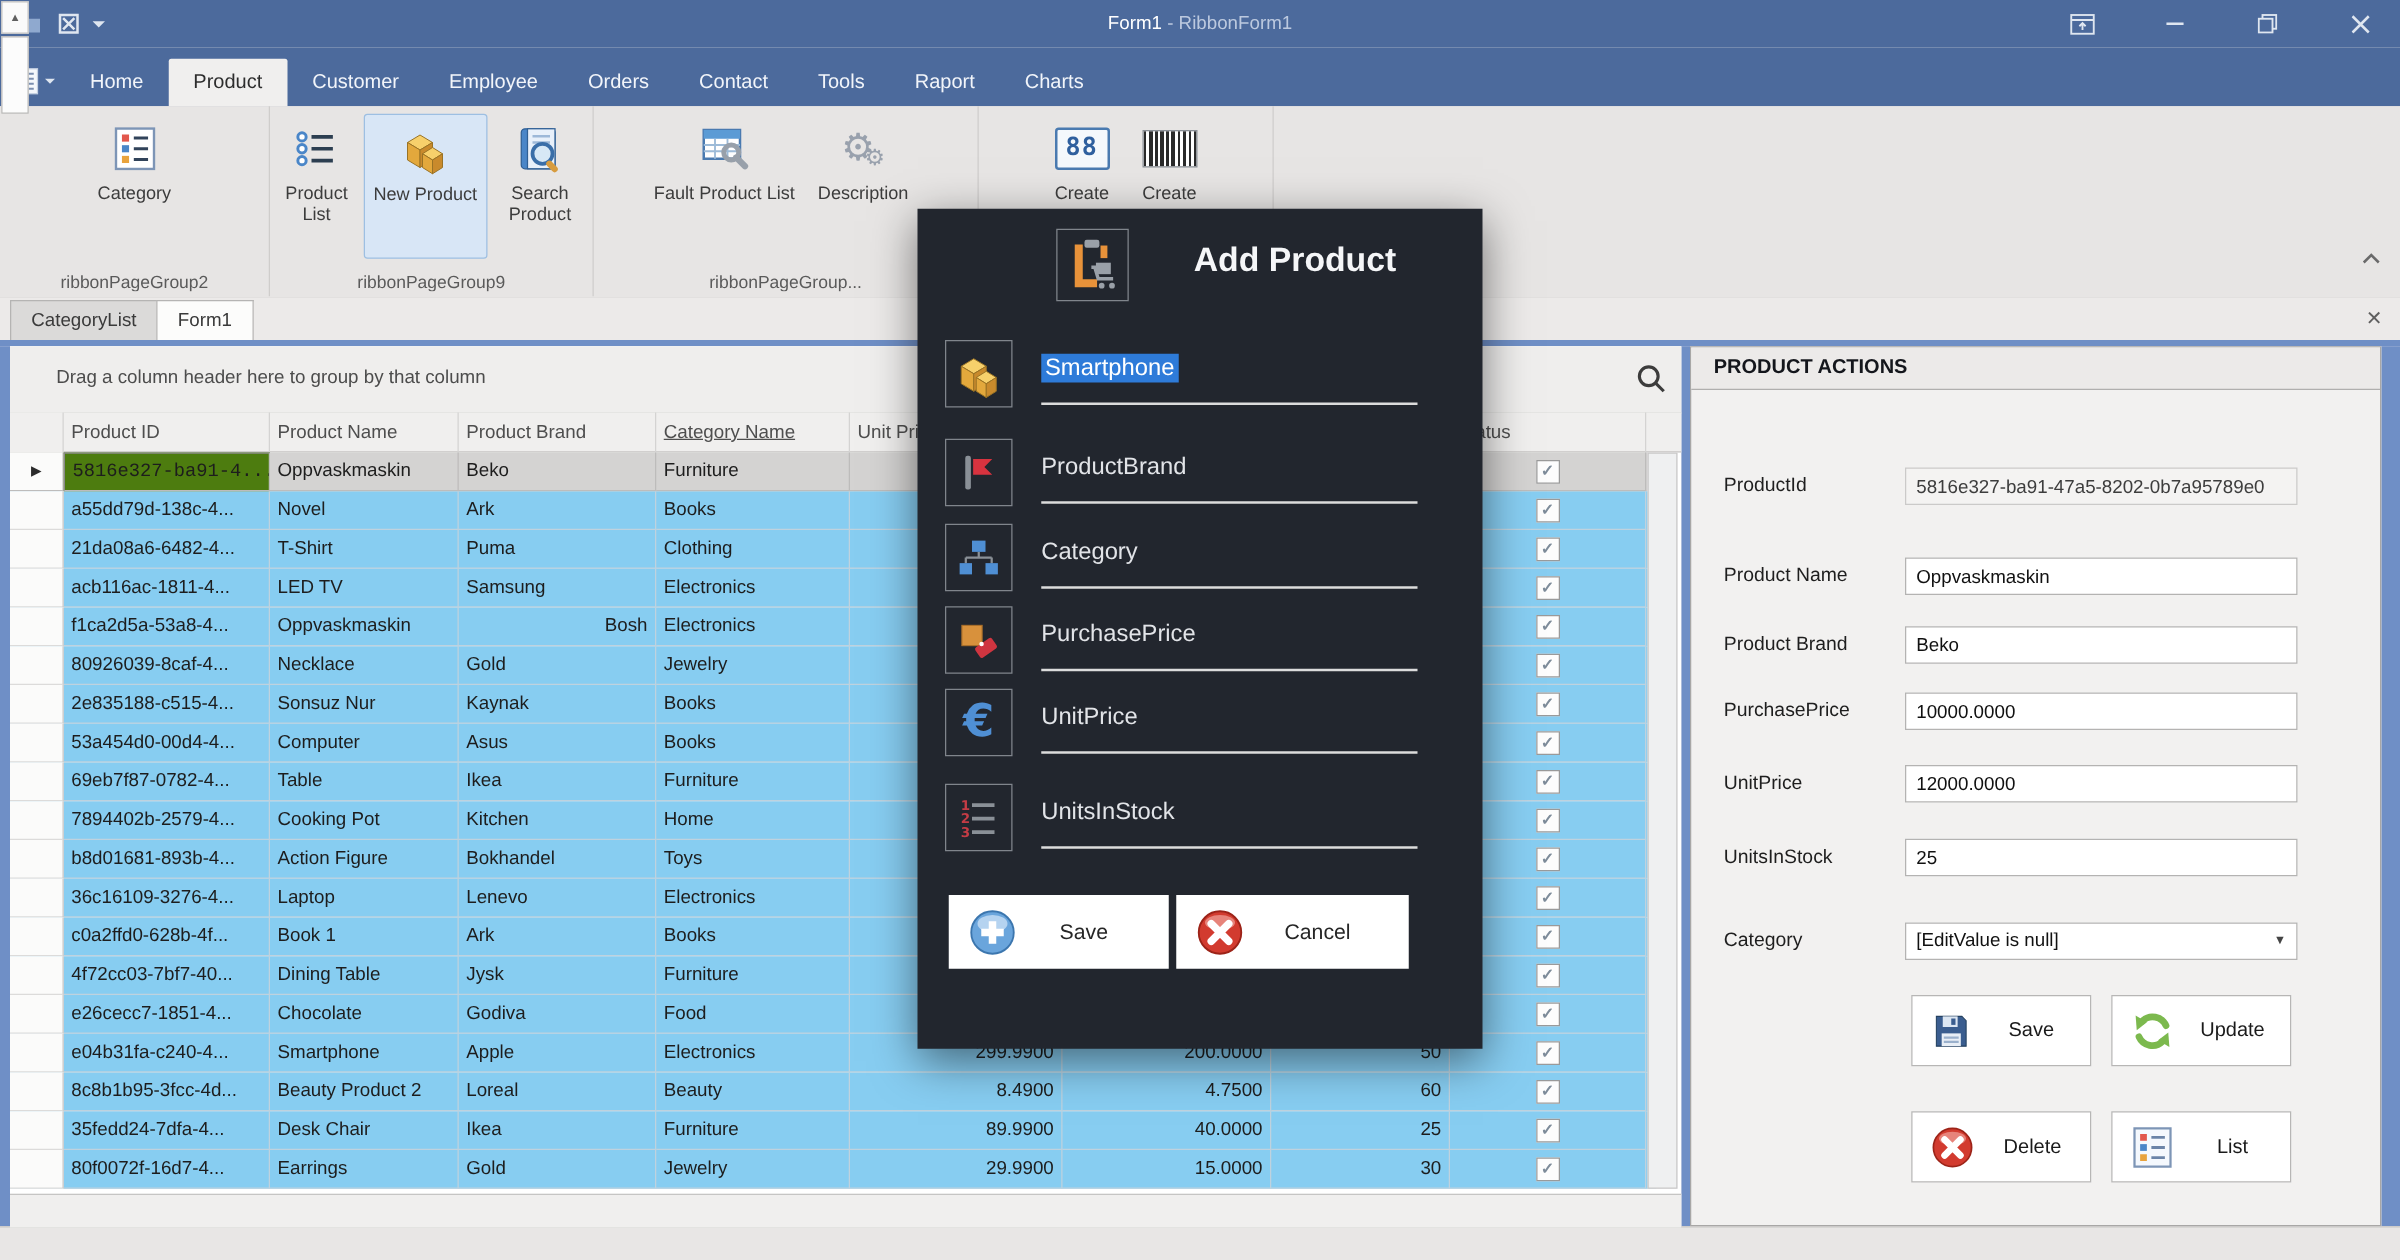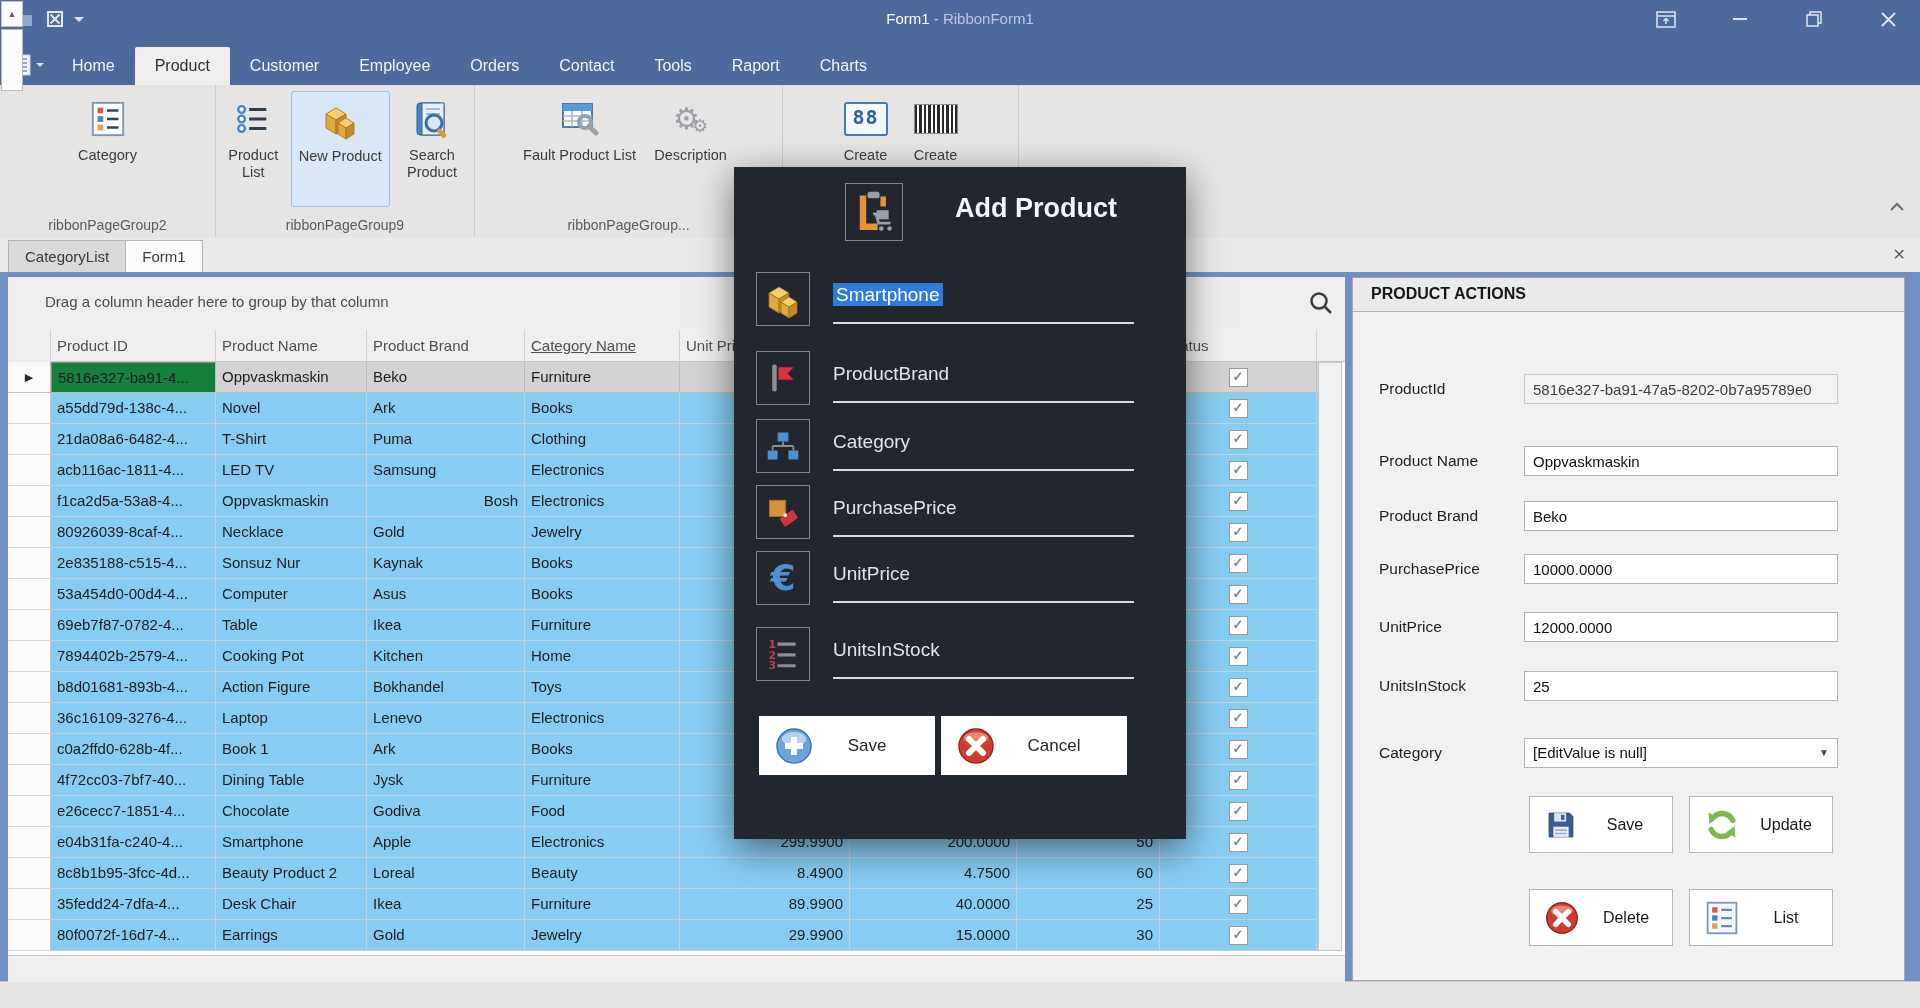--- a/index.html
+++ b/index.html
@@ -63,21 +63,21 @@
          border-right:1px solid #d4d3d2;overflow:hidden;white-space:nowrap;}
   #grows{position:absolute;left:0;top:85px;width:1317px;}
   .grow{display:flex;height:31px;background:#87cdf1;}
   .grow.sel{background:#d4d3d2;}
   .gcell{height:31px;line-height:30px;font-size:15px;color:#1d1d1d;padding:0 6px;box-sizing:border-box;
          border-right:1px solid #bfd2de;border-bottom:1px solid #bfd2de;
          overflow:hidden;white-space:nowrap;}
   .grow.sel .gcell{border-right-color:#bdbcbb;border-bottom-color:#bdbcbb;}
   .gind{background:#fbfbfa;border-right:1px solid #c6c5c4;border-bottom:1px solid #dcdbda;
         display:flex;align-items:center;justify-content:center;font-size:11px;color:#2b2b2b;}
-  .fcell{background:#15803d;border:1px solid #8a8a8a;}
+  .fcell{background:#4d7c0f;border:1px solid #8a8a8a;font-family:Liberation Mono, monospace;}
   .num{text-align:right;}
   .cbwrap{display:flex;align-items:center;justify-content:center;}
   .cb{width:17px;height:17px;background:#fdfdfd;border:1px solid #9a9a9a;display:flex;
       align-items:center;justify-content:center;font-size:13px;font-weight:bold;color:#7e8c9a;}
   #hscroll{position:absolute;left:0;top:678px;width:1337px;height:26px;background:#f0efee;
            border-top:1px solid #c6c5c4;}
   #vscroll{left:1318px;top:362px;width:24px;height:589px;background:#eff0f1;border:1px solid #c9c8c7;
            box-sizing:border-box;}
   #vs-up{position:absolute;left:1px;top:1px;width:20px;height:24px;background:#fafafa;border:1px solid #c2c1c0;
          display:flex;align-items:center;justify-content:center;font-size:9px;color:#5f5f5f;}

